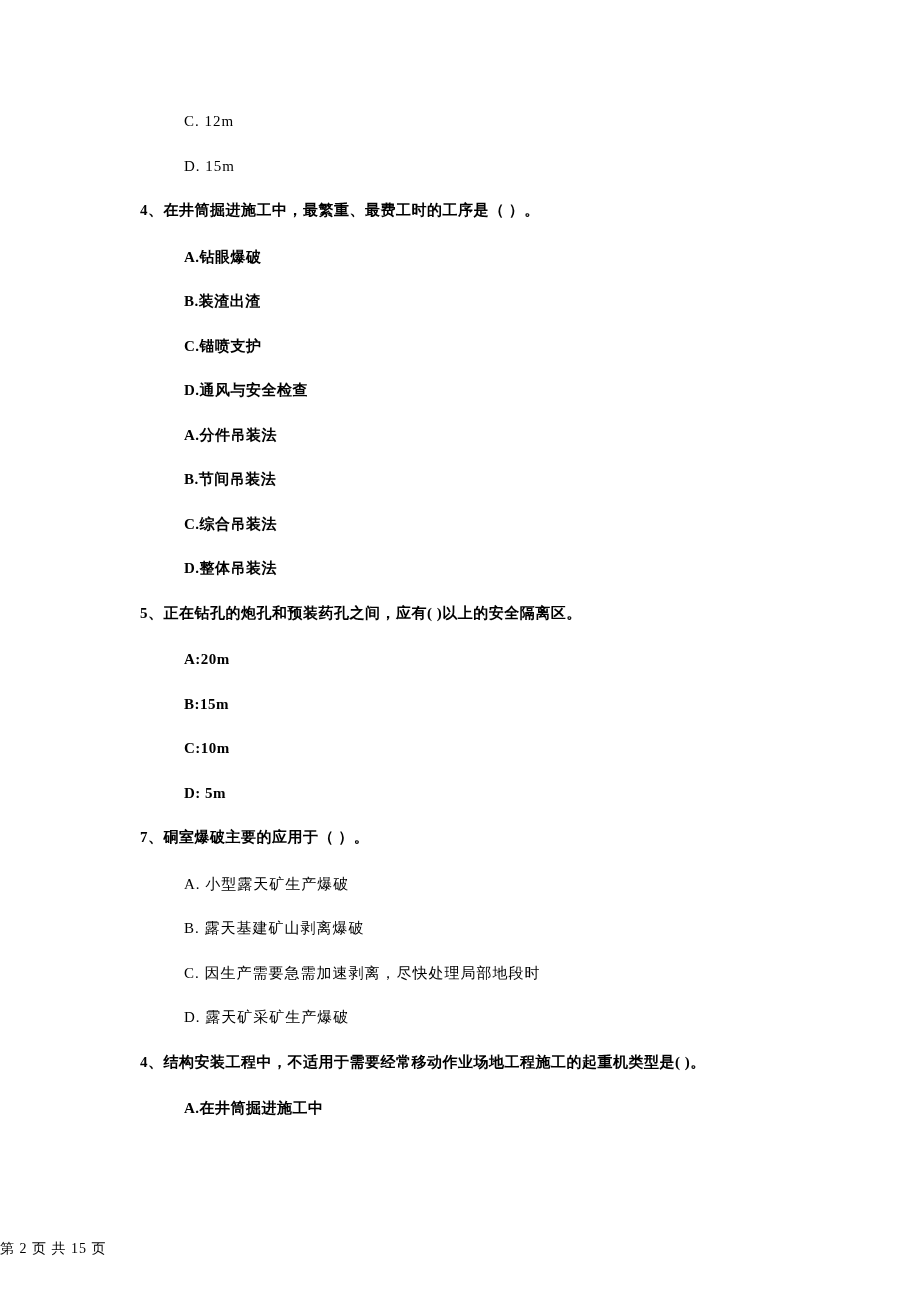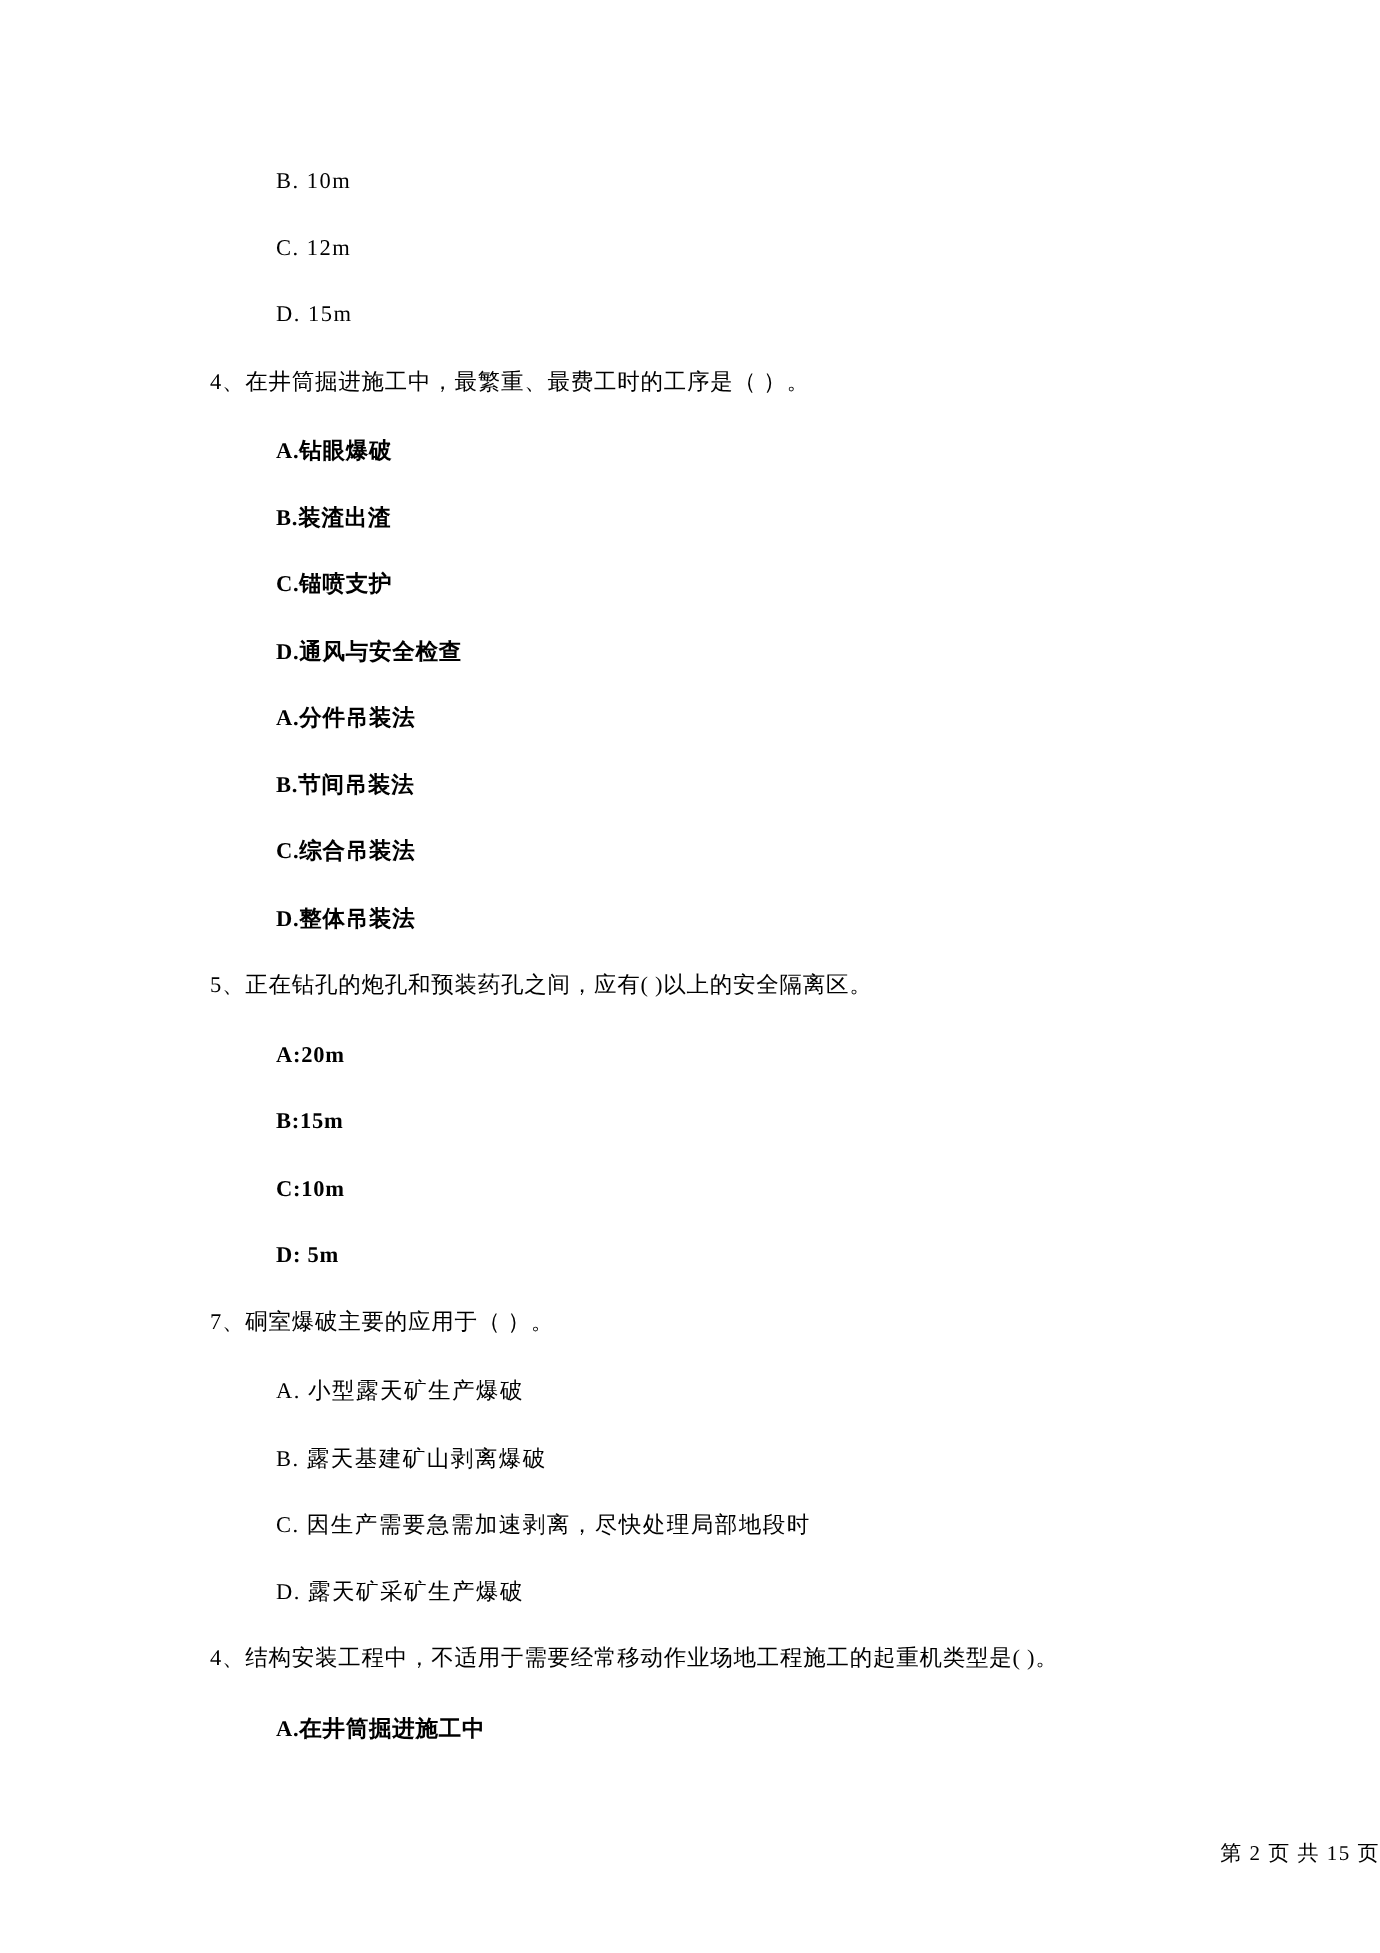--- a/index.html
+++ b/index.html
@@ -28,37 +28,37 @@
     .option-tight {
       margin-left: 44px;
       margin-bottom: 22px;
       letter-spacing: 0.5px;
       font-weight: bold;
     }
     .question {
       margin-bottom: 24px;
       margin-top: 8px;
       letter-spacing: 0.5px;
+      font-weight: bold;
     }
     .footer {
       position: absolute;
-      bottom: 55px;
+      bottom: 43px;
       left: 0;
       width: 100%;
-      text-align: right;
+      text-align: left;
       font-size: 14px;
       letter-spacing: 1px;
     }
   </style>
 </head>
 <body>
 
 <div class="content">
 
-  <div class="option">B.  10m</div>
   <div class="option">C.  12m</div>
   <div class="option">D.  15m</div>
 
   <div class="question">4、在井筒掘进施工中，最繁重、最费工时的工序是（    ）。</div>
   <div class="option-tight">A.钻眼爆破</div>
   <div class="option-tight">B.装渣出渣</div>
   <div class="option-tight">C.锚喷支护</div>
   <div class="option-tight">D.通风与安全检查</div>
 
   <div class="option-tight">A.分件吊装法</div>

